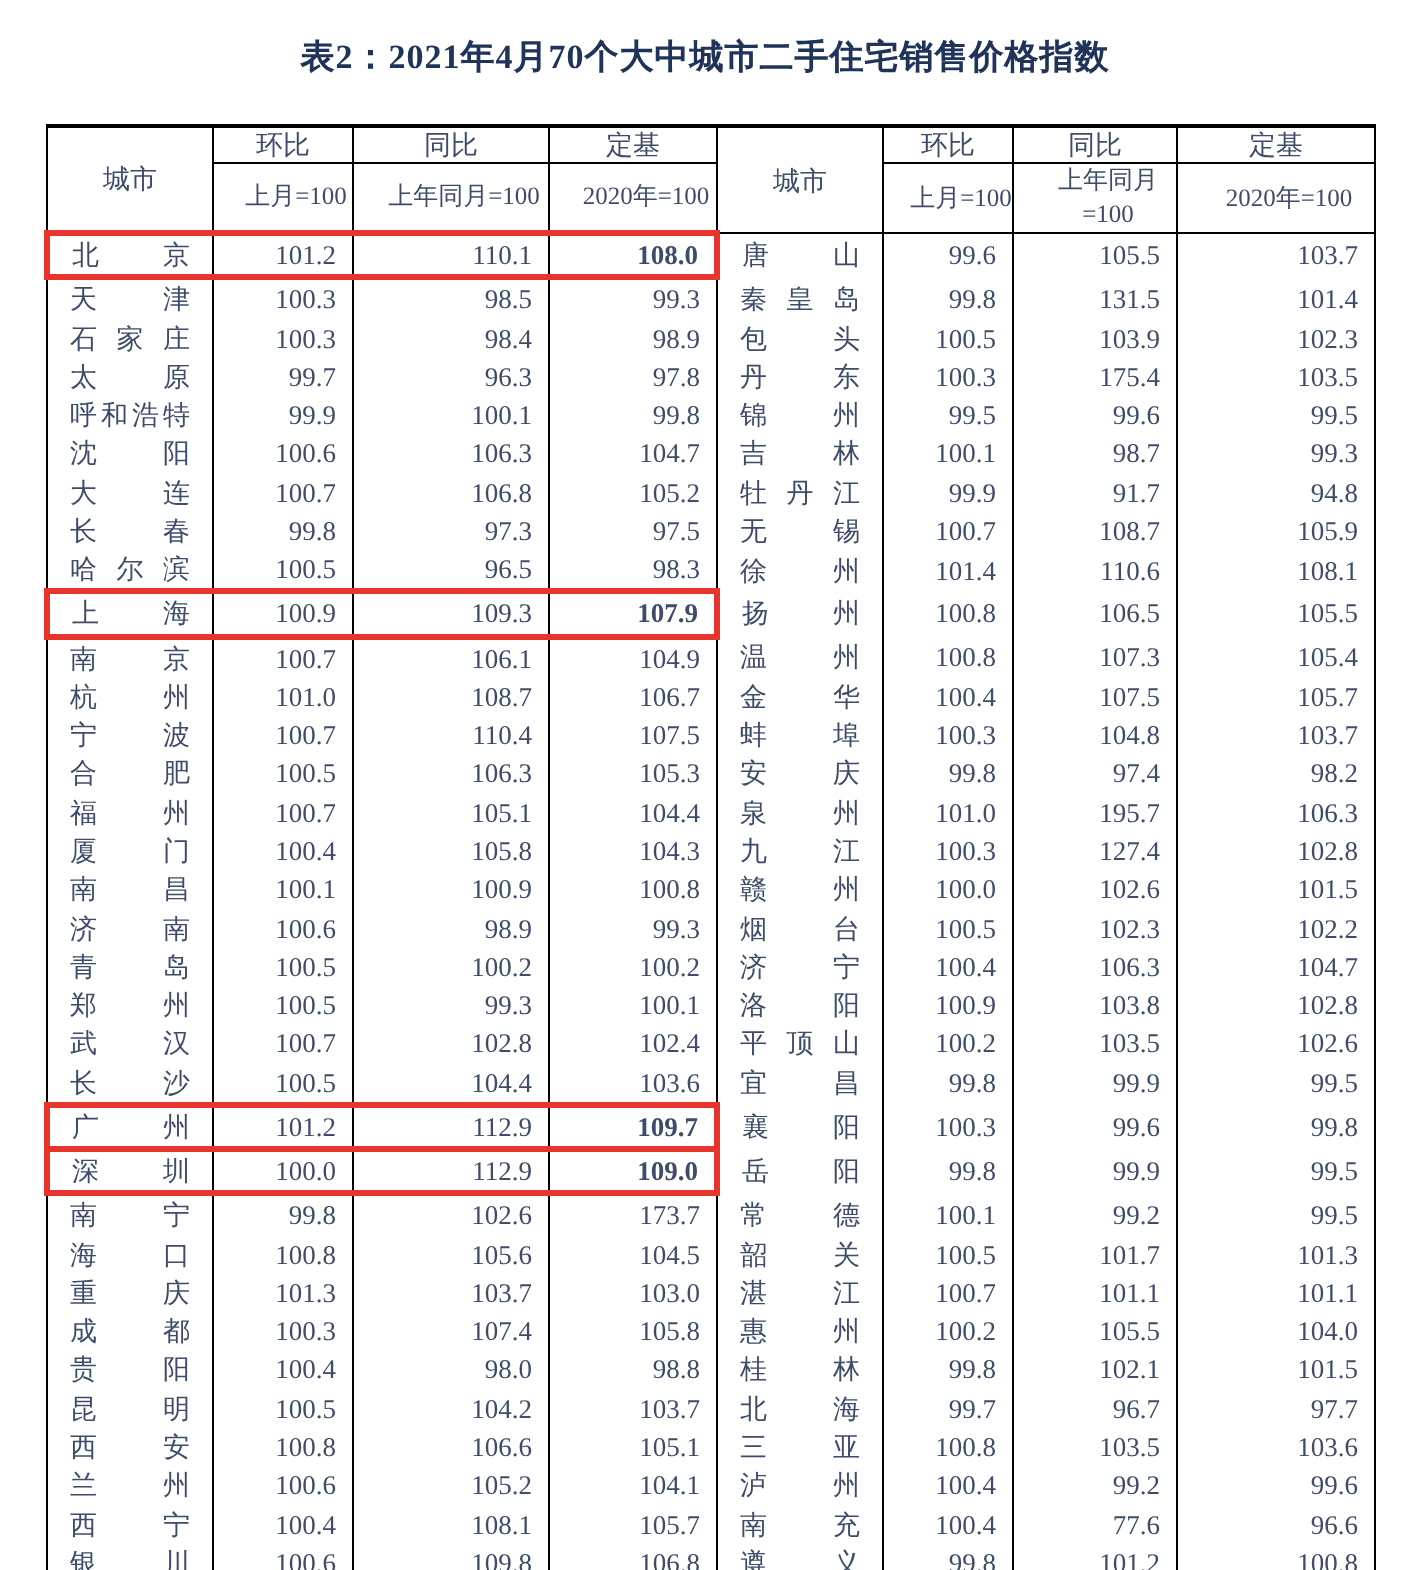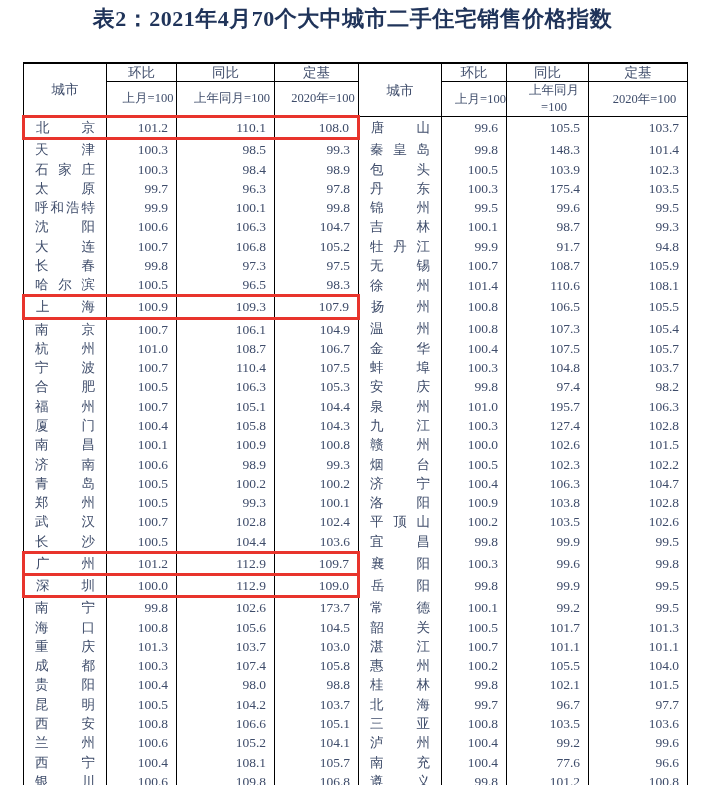--- a/index.html
+++ b/index.html
@@ -8,22 +8,22 @@
     --title-ink:#20345a;
     --line:#000000;
   }
   html,body{margin:0;padding:0;}
   body{
     width:705px;height:785px;background:#ffffff;position:relative;
     font-family:"Liberation Serif","DejaVu Serif",serif;
     color:var(--ink);
   }
   .title{
-    position:absolute;top:4px;left:0;width:705px;
-    text-align:center;font-weight:bold;font-size:22px;
+    position:absolute;top:17px;left:0;width:705px;
+    text-align:center;font-weight:bold;font-size:17px;
     color:var(--title-ink);letter-spacing:0.5px;
     font-family:"Liberation Serif","DejaVu Serif",serif;
   }
   .table-wrap{position:absolute;left:22px;top:62px;}
   table{
     border-collapse:collapse;table-layout:fixed;width:664px;
     font-size:13.5px;color:var(--ink);
   }
   table{border:1px solid var(--line);border-top:2px solid var(--line);border-bottom:3px solid var(--line);}
   col.c-city-l{width:83px;} col.c-mom-l{width:70px;} col.c-yoy-l{width:98px;} col.c-fix-l{width:84px;}
@@ -42,21 +42,21 @@
     overflow:hidden;white-space:nowrap;
   }
   tbody td.city{
     text-align:justify;text-align-last:justify;
     padding:0 11px;
   }
   tbody td.num{text-align:right;padding-right:8px;}
   
   tr.hl td.L{border-top:3px solid var(--red);border-bottom:3px solid var(--red);}
   tr.hl td.L:first-child{border-left:3px solid var(--red);}
-  tr.hl td.L4{border-right:3px solid var(--red);}
+  tr.hl td.L4{border-right:3px solid var(--red);font-weight:bold;}
 </style>
 </head>
 <body>
 
 <div class="title">表2：2021年4月70个大中城市二手住宅销售价格指数</div>
 
 <div class="table-wrap">
   <table>
     <colgroup>
       <col class="c-city-l">
@@ -99,21 +99,21 @@
           <td class="num R">105.5</td>
           <td class="num R">103.7</td>
         </tr>
         <tr>
           <td class="city L">天津</td>
           <td class="num L">100.3</td>
           <td class="num L">98.5</td>
           <td class="num L L4">99.3</td>
           <td class="city R">秦皇岛</td>
           <td class="num R">99.8</td>
-          <td class="num R">148.3</td>
+          <td class="num R">131.5</td>
           <td class="num R">101.4</td>
         </tr>
         <tr>
           <td class="city L">石家庄</td>
           <td class="num L">100.3</td>
           <td class="num L">98.4</td>
           <td class="num L L4">98.9</td>
           <td class="city R">包头</td>
           <td class="num R">100.5</td>
           <td class="num R">103.9</td>

